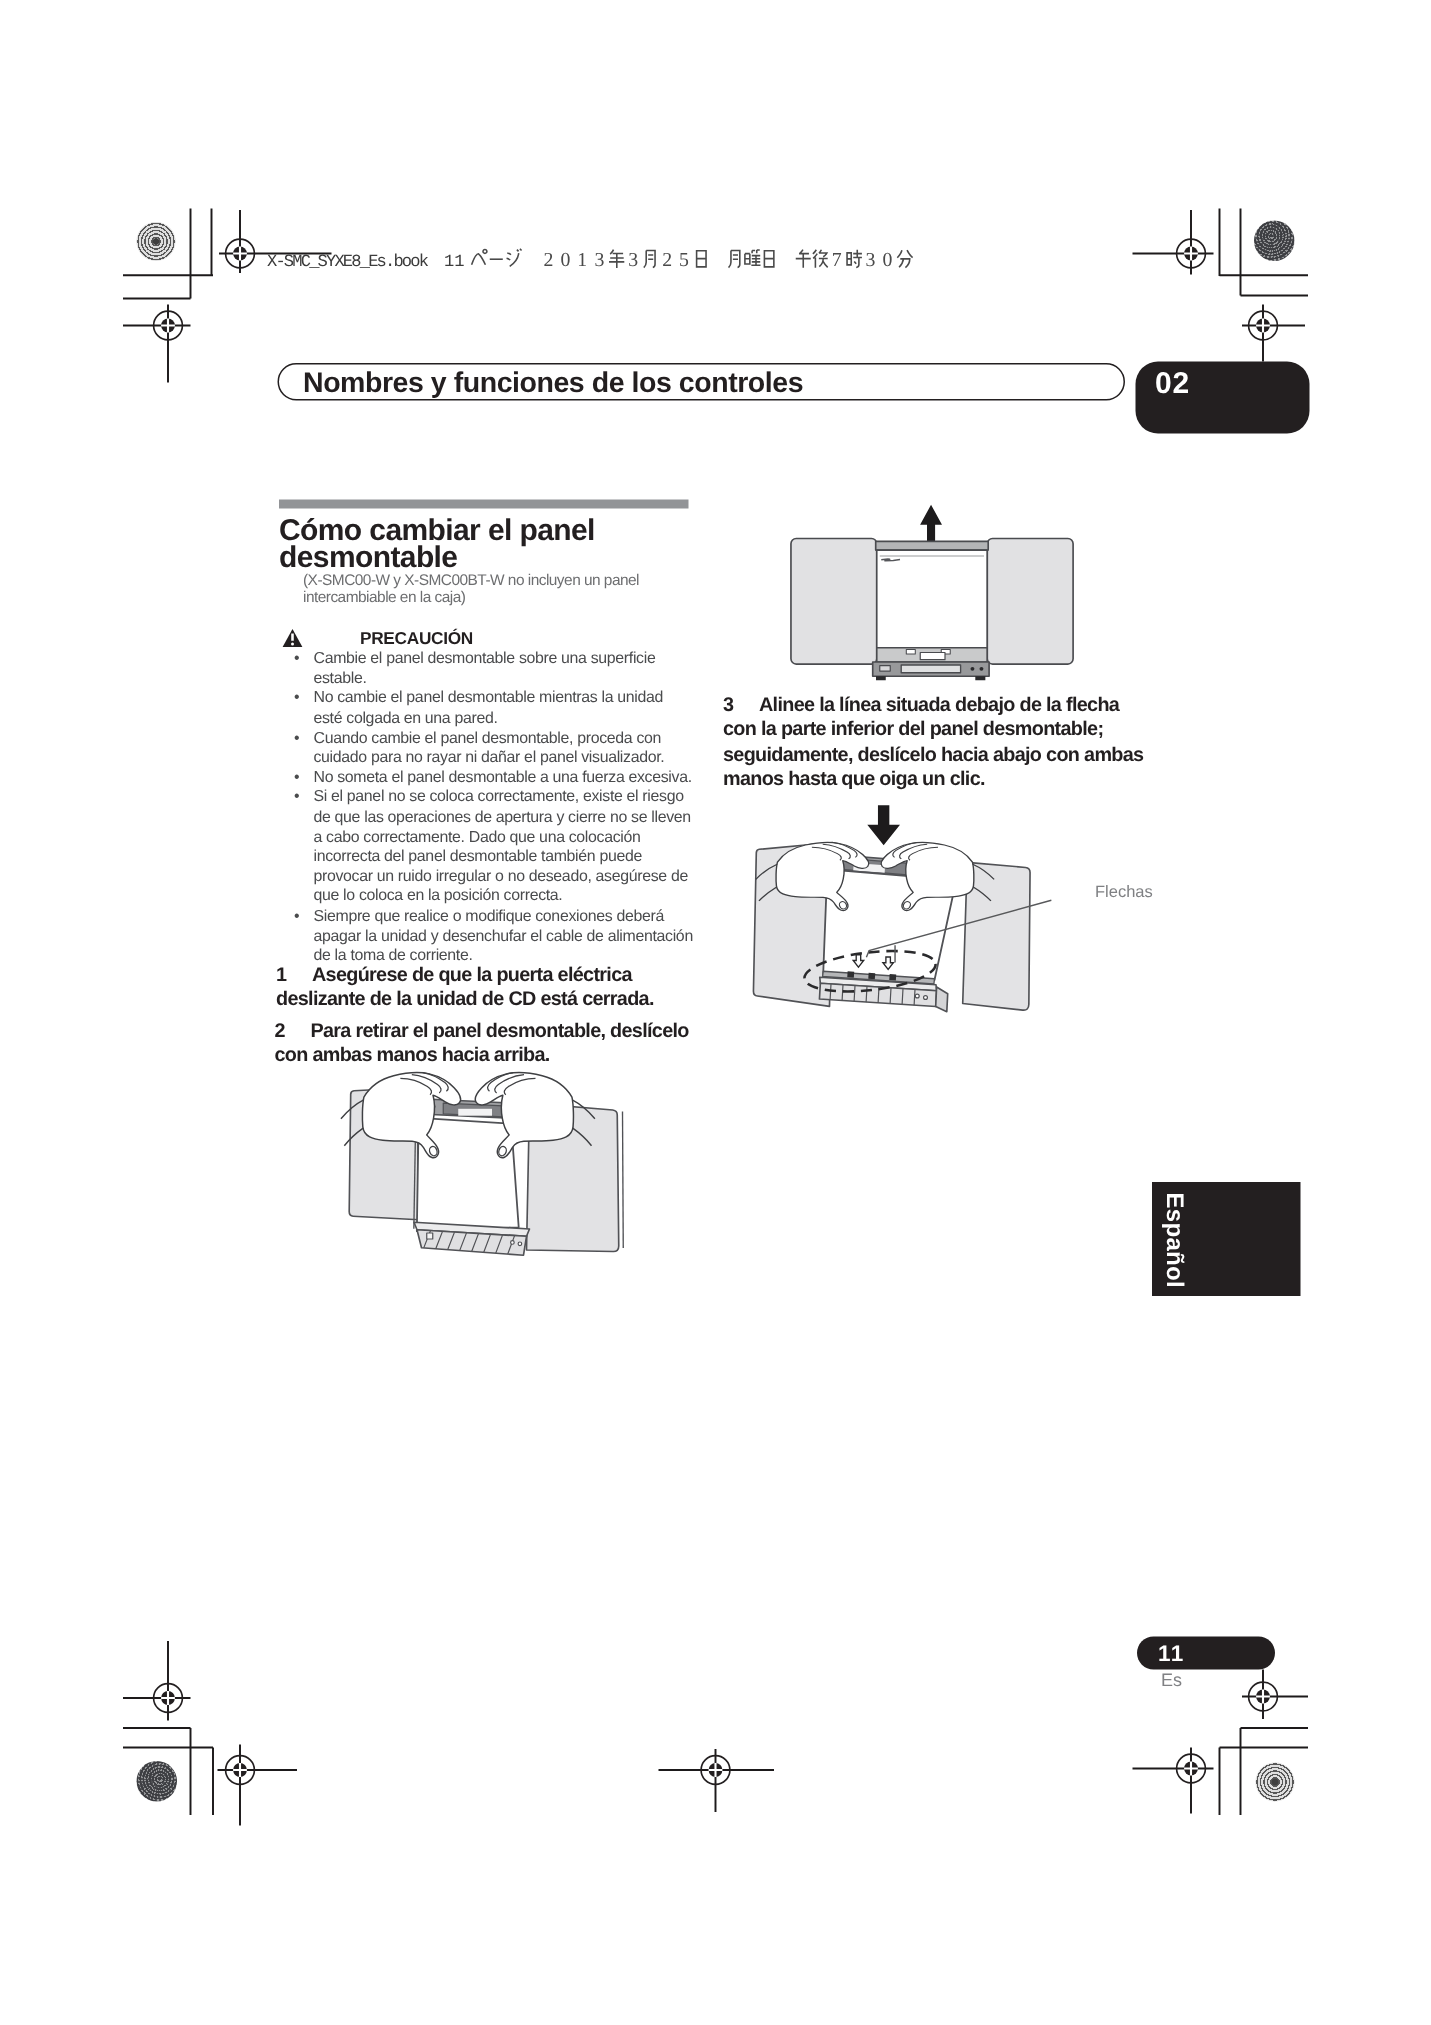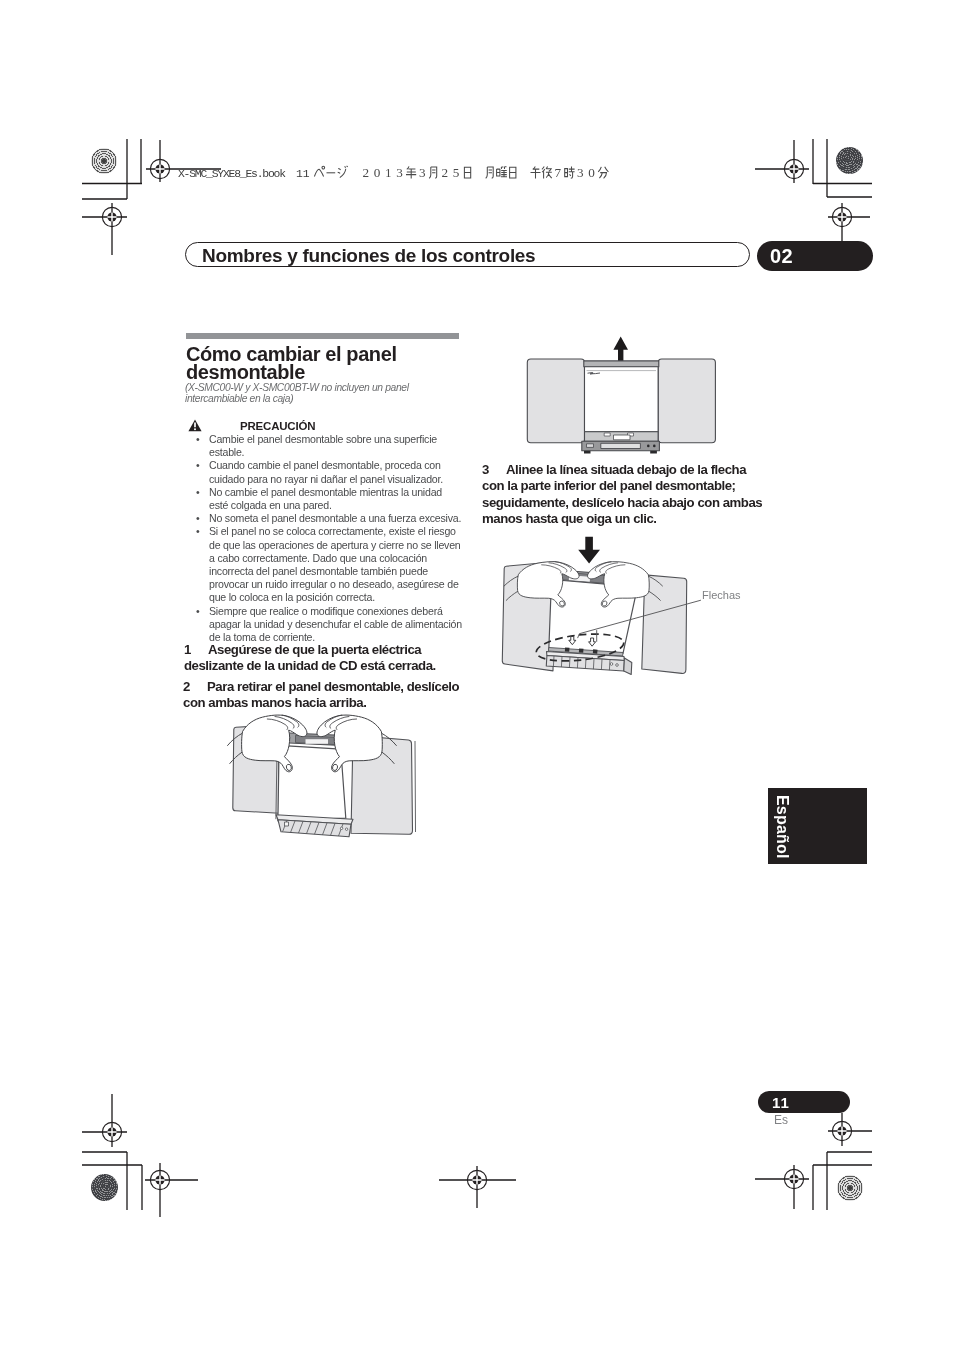--- a/index.html
+++ b/index.html
@@ -3,46 +3,46 @@
 <meta charset="utf-8">
 <style>
   html,body{margin:0;padding:0;}
   body{width:954px;height:1350px;position:relative;background:#ffffff;overflow:hidden;
        font-family:"Liberation Sans",sans-serif;}
   .abs{position:absolute;}
   .titlebox{position:absolute;left:185px;top:242px;width:563px;height:23.4px;
       border:1.6px solid #231f20;border-radius:13.5px;background:#fff;}
   .titletext{position:absolute;left:16px;top:2px;font-size:19px;font-weight:bold;
       color:#231f20;letter-spacing:-0.3px;white-space:nowrap;}
-  .pill02{position:absolute;left:757px;top:241px;width:116px;height:30px;border-radius:15px;
+  .pill02{position:absolute;left:757px;top:241px;width:116px;height:48px;border-radius:15px;
       background:#231f20;color:#fff;}
   .pill02 span{position:absolute;left:13px;top:4px;font-size:20px;font-weight:bold;letter-spacing:0.5px;}
   .graybar{position:absolute;left:186px;top:333px;width:273px;height:5.5px;background:#929497;}
   .h2{position:absolute;left:186px;top:345px;font-size:20px;font-weight:bold;color:#231f20;
       line-height:18px;letter-spacing:-0.4px;}
-  .itnote{position:absolute;left:185px;top:383px;font-size:10.3px;font-style:italic;color:#6d6e70;
+  .itnote{position:absolute;left:202px;top:383px;font-size:10.3px;color:#6d6e70;
       line-height:10.9px;letter-spacing:-0.35px;}
   .prec{position:absolute;left:188px;top:419.5px;font-size:11.5px;font-weight:bold;color:#231f20;
       letter-spacing:-0.2px;margin-left:34px;}
   .bullets{position:absolute;left:196px;top:433px;width:266px;font-size:10.6px;color:#4a4b4d;
       line-height:13.2px;letter-spacing:-0.22px;}
   .bullets .li{position:relative;padding-left:13px;}
   .bullets .li:before{content:"\2022";position:absolute;left:0;top:0;}
   .step{position:absolute;font-size:13.2px;font-weight:bold;color:#231f20;line-height:16.4px;
       letter-spacing:-0.45px;white-space:nowrap;}
   .bullets .li{white-space:nowrap;}
   .stepnum{display:inline-block;width:24px;}
   .esp{position:absolute;left:768px;top:788px;width:99px;height:76px;background:#231f20;}
   .esp span{position:absolute;left:1px;top:3px;color:#fff;font-size:16px;font-weight:bold;
       transform-origin:0 0;transform:rotate(90deg) translate(4px,-22px);letter-spacing:0.2px;}
   .pill11{position:absolute;left:758px;top:1091px;width:92px;height:22px;border-radius:11px;
       background:#231f20;color:#fff;}
   .pill11 span{position:absolute;left:14px;top:3px;font-size:15px;font-weight:bold;letter-spacing:1px;}
   .eslbl{position:absolute;left:774px;top:1113px;font-size:12px;color:#808184;text-align:right;}
-  .flechas{position:absolute;left:702px;top:589px;font-size:11px;color:#7f8083;}
+  .flechas{position:absolute;left:730px;top:589px;font-size:11px;color:#7f8083;}
 </style>
 </head>
 <body>
 
 <svg class="abs" style="left:0;top:0" width="954" height="1350" viewBox="0 0 954 1350">
   <defs>
     <g id="regmark">
       <circle cx="0" cy="0" r="9.6" fill="none" stroke="#231f20" stroke-width="1.1"></circle>
       <circle cx="0" cy="0" r="4.6" fill="#231f20"></circle>
       <path d="M-4.6,0 H4.6 M0,-4.6 V4.6" stroke="#fff" stroke-width="1.4"></path>
@@ -144,22 +144,22 @@
 
 <svg class="abs" style="left:188px;top:418.5px" width="14" height="13" viewBox="0 0 14 13">
   <path d="M7,0.4 L13.6,12.3 H0.4 Z" fill="#231f20"></path>
   <path d="M7,3.4 V8.2" stroke="#fff" stroke-width="1.7"></path>
   <circle cx="7" cy="10.3" r="1" fill="#fff"></circle>
 </svg>
 <div class="prec" style="left:206px;">PRECAUCIÓN</div>
 
 <div class="bullets">
   <div class="li">Cambie el panel desmontable sobre una superficie<br>estable.</div>
+  <div class="li">No cambie el panel desmontable mientras la unidad<br>esté colgada en una pared.</div>
   <div class="li">Cuando cambie el panel desmontable, proceda con<br>cuidado para no rayar ni dañar el panel visualizador.</div>
-  <div class="li">No cambie el panel desmontable mientras la unidad<br>esté colgada en una pared.</div>
   <div class="li">No someta el panel desmontable a una fuerza excesiva.</div>
   <div class="li">Si el panel no se coloca correctamente, existe el riesgo<br>de que las operaciones de apertura y cierre no se lleven<br>a cabo correctamente. Dado que una colocación<br>incorrecta del panel desmontable también puede<br>provocar un ruido irregular o no deseado, asegúrese de<br>que lo coloca en la posición correcta.</div>
   <div class="li">Siempre que realice o modifique conexiones deberá<br>apagar la unidad y desenchufar el cable de alimentación<br>de la toma de corriente.</div>
 </div>
 
 <div class="step" style="left:184px;top:641.5px;"><span class="stepnum">1</span>Asegúrese de que la puerta eléctrica<br>deslizante de la unidad de CD está cerrada.</div>
 <div class="step" style="left:183px;top:679px;"><span class="stepnum">2</span>Para retirar el panel desmontable, deslícelo<br>con ambas manos hacia arriba.</div>
 
 <svg class="abs" style="left:225px;top:705px" width="200" height="148" viewBox="0 0 200 148">
   <defs>

